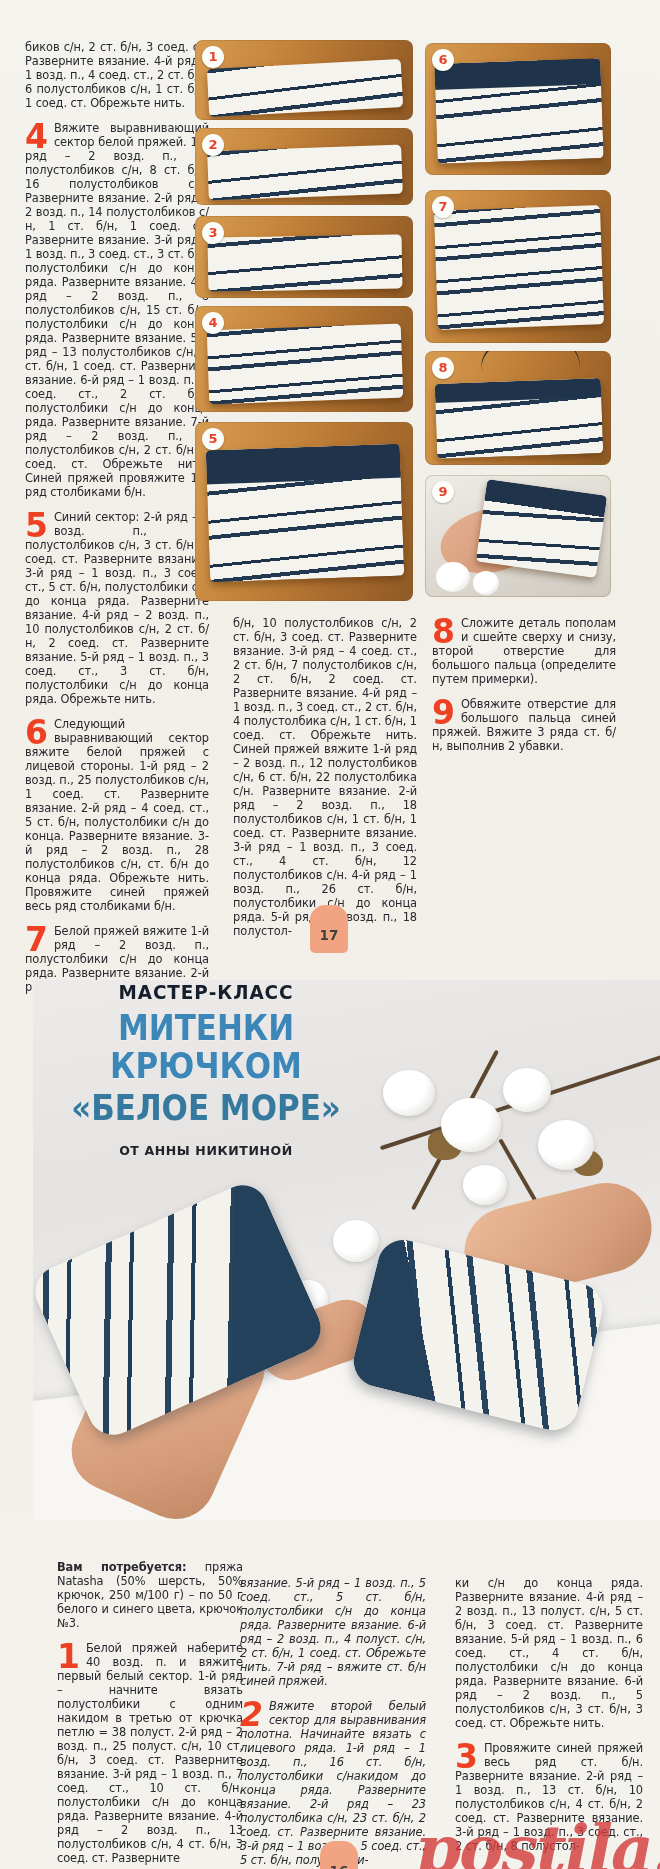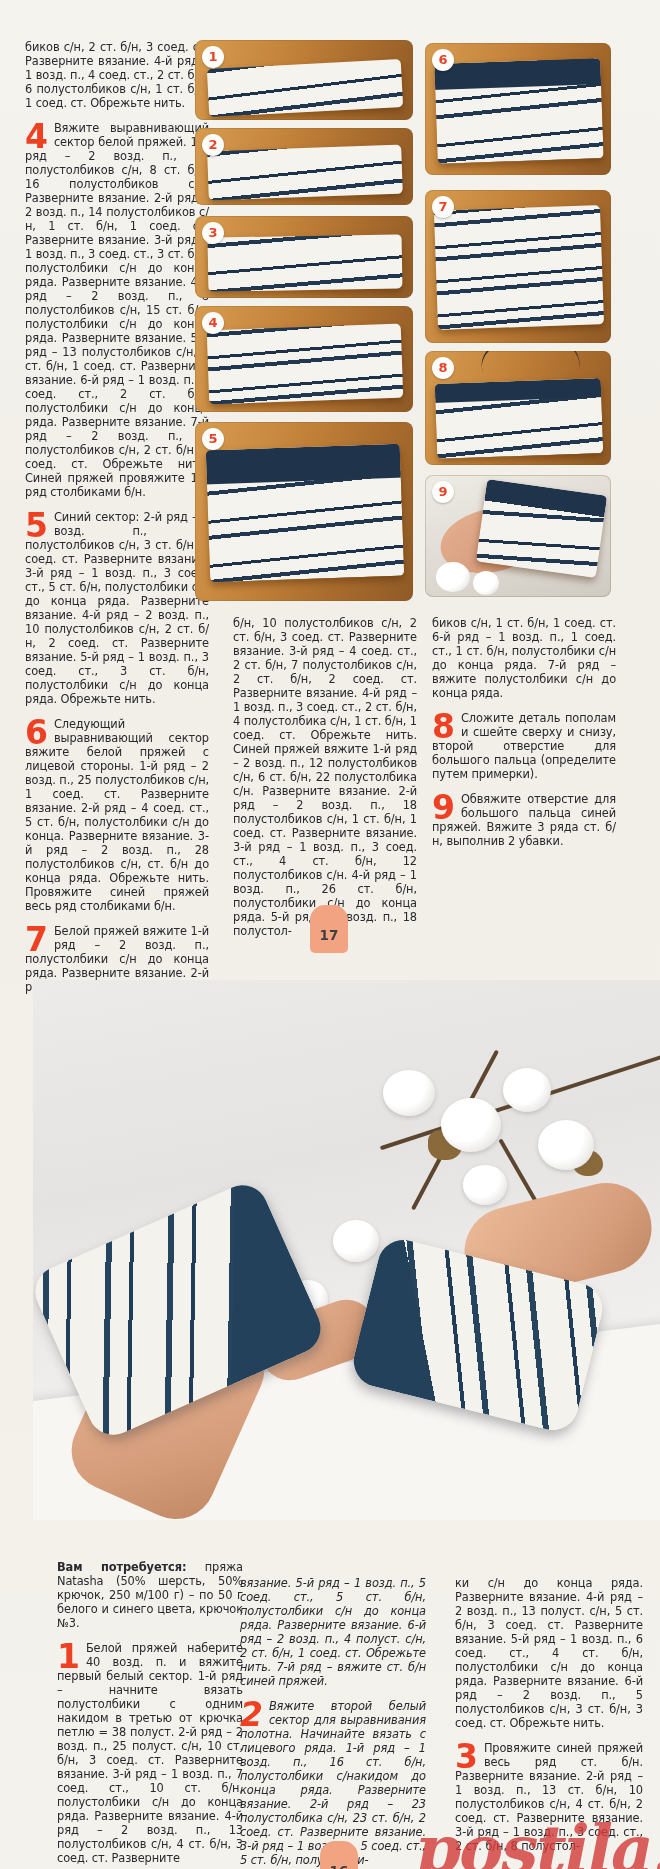--- a/index.html
+++ b/index.html
@@ -119,21 +119,20 @@
     <div class="cotton-s" style="left:6%;bottom:4%;width:34px;height:30px;"></div>
     <div class="cotton-s" style="left:26%;bottom:2%;width:26px;height:24px;"></div>
     <div class="swatch sw-cuff" style="left:30%;top:10%;bottom:22%;transform:rotate(8deg);"></div>
   </figure>
 
   <div class="col" style="left:233px;top:616px;width:184px;">
     <p class="body-text"><span>б/н, 10 полустолбиков с/н, 2 ст. б/н, 3 соед. ст. Разверните вязание. 3-й ряд – 4 соед. ст., 2 ст. б/н, 7 полустолбиков с/н, 2 ст. б/н, 2 соед. ст. Разверните вязание. 4-й ряд – 1 возд. п., 3 соед. ст., 2 ст. б/н, 4 полустолбика с/н, 1 ст. б/н, 1 соед. ст. Обрежьте нить. Синей пряжей вяжите 1-й ряд – 2 возд. п., 12 полустолбиков с/н, 6 ст. б/н, 22 полустолбика с/н. Разверните вязание. 2-й ряд – 2 возд. п., 18 полустолбиков с/н, 1 ст. б/н, 1 соед. ст. Разверните вязание. 3-й ряд – 1 возд. п., 3 соед. ст., 4 ст. б/н, 12 полустолбиков с/н. 4-й ряд – 1 возд. п., 26 ст. б/н, полустолбики с/н до конца ряда. 5-й ряд – 2 возд. п., 18 полустол-</span></p>
   </div>
 
   <div class="col" style="left:432px;top:616px;width:184px;">
-    <p class="body-text"><span>биков с/н, 1 ст. б/н, 1 соед. ст. 6-й ряд – 1 возд. п., 1 соед. ст., 1 ст. б/н, полустолбики с/н до конца ряда. 7-й ряд – вяжите полустолбики с/н до конца ряда.</span></p>
     <p class="body-text"><span class="stepnum">8</span><span>Сложите деталь пополам и сшейте сверху и снизу, второй отверстие для большого пальца (определите путем примерки).</span></p>
     <p class="body-text"><span class="stepnum">9</span><span>Обвяжите отверстие для большого пальца синей пряжей. Вяжите 3 ряда ст. б/н, выполнив 2 убавки.</span></p>
   </div>
 
   <div class="page-tab" style="left:310px;top:905px;width:38px;height:26px;">17</div>
 
   <div class="hero">
     <div class="table-edge"></div>
 
     <div class="branch" style="left:340px;top:120px;width:300px;height:4px;transform:rotate(-18deg);"></div>
@@ -148,20 +147,26 @@
     <div class="cotton" style="left:430px;top:185px;width:44px;height:40px;"></div>
     <div class="cotton" style="left:300px;top:240px;width:46px;height:42px;"></div>
     <div class="cotton" style="left:255px;top:300px;width:40px;height:38px;"></div>
 
     <div class="hand" style="left:430px;top:215px;width:190px;height:90px;border-radius:45px;transform:rotate(-14deg);"></div>
     <div class="hand" style="left:60px;top:330px;width:150px;height:200px;border-radius:40px;transform:rotate(24deg);"></div>
     <div class="mitten mitten-r" style="left:330px;top:280px;width:230px;height:150px;transform:rotate(14deg);"></div>
     <div class="mitten mitten-l" style="left:20px;top:240px;width:250px;height:180px;transform:rotate(-24deg);"></div>
     <div class="hand" style="left:225px;top:330px;width:120px;height:60px;border-radius:30px;transform:rotate(-20deg);"></div>
 
+    <div class="hero-title">
+      <p class="kicker">МАСТЕР-КЛАСС</p>
+      <p class="title1">МИТЕНКИ КРЮЧКОМ</p>
+      <p class="title2">«БЕЛОЕ МОРЕ»</p>
+      <p class="byline">ОТ АННЫ НИКИТИНОЙ</p>
+    </div>
   </div>
 
   <div class="col" style="left:57px;top:1560px;width:186px;">
     <p class="body-text"><span class="b">Вам потребуется:</span><span> пряжа Natasha (50% шерсть, 50% крючок, 250 м/100 г) – по 50 г белого и синего цвета, крючок №3.</span></p>
     <p class="body-text"><span class="stepnum">1</span><span>Белой пряжей наберите 40 возд. п. и вяжите первый белый сектор. 1-й ряд – начните вязать полустолбики с одним накидом в третью от крючка петлю = 38 полуст. 2-й ряд – 2 возд. п., 25 полуст. с/н, 10 ст. б/н, 3 соед. ст. Разверните вязание. 3-й ряд – 1 возд. п., 7 соед. ст., 10 ст. б/н, полустолбики с/н до конца ряда. Разверните вязание. 4-й ряд – 2 возд. п., 13 полустолбиков с/н, 4 ст. б/н, 3 соед. ст. Разверните</span></p>
   </div>
 
   <div class="col" style="left:240px;top:1576px;width:186px;font-style:italic;">
     <p class="body-text"><span>вязание. 5-й ряд – 1 возд. п., 5 соед. ст., 5 ст. б/н, полустолбики с/н до конца ряда. Разверните вязание. 6-й ряд – 2 возд. п., 4 полуст. с/н, 2 ст. б/н, 1 соед. ст. Обрежьте нить. 7-й ряд – вяжите ст. б/н синей пряжей.</span></p>
     <p class="body-text"><span class="stepnum">2</span><span>Вяжите второй белый сектор для выравнивания полотна. Начинайте вязать с лицевого ряда. 1-й ряд – 1 возд. п., 16 ст. б/н, полустолбики с/накидом до конца ряда. Разверните вязание. 2-й ряд – 23 полустолбика с/н, 23 ст. б/н, 2 соед. ст. Разверните вязание. 3-й ряд – 1 возд. п., 5 соед. ст., 5 ст. б/н, полустолби-</span></p>

